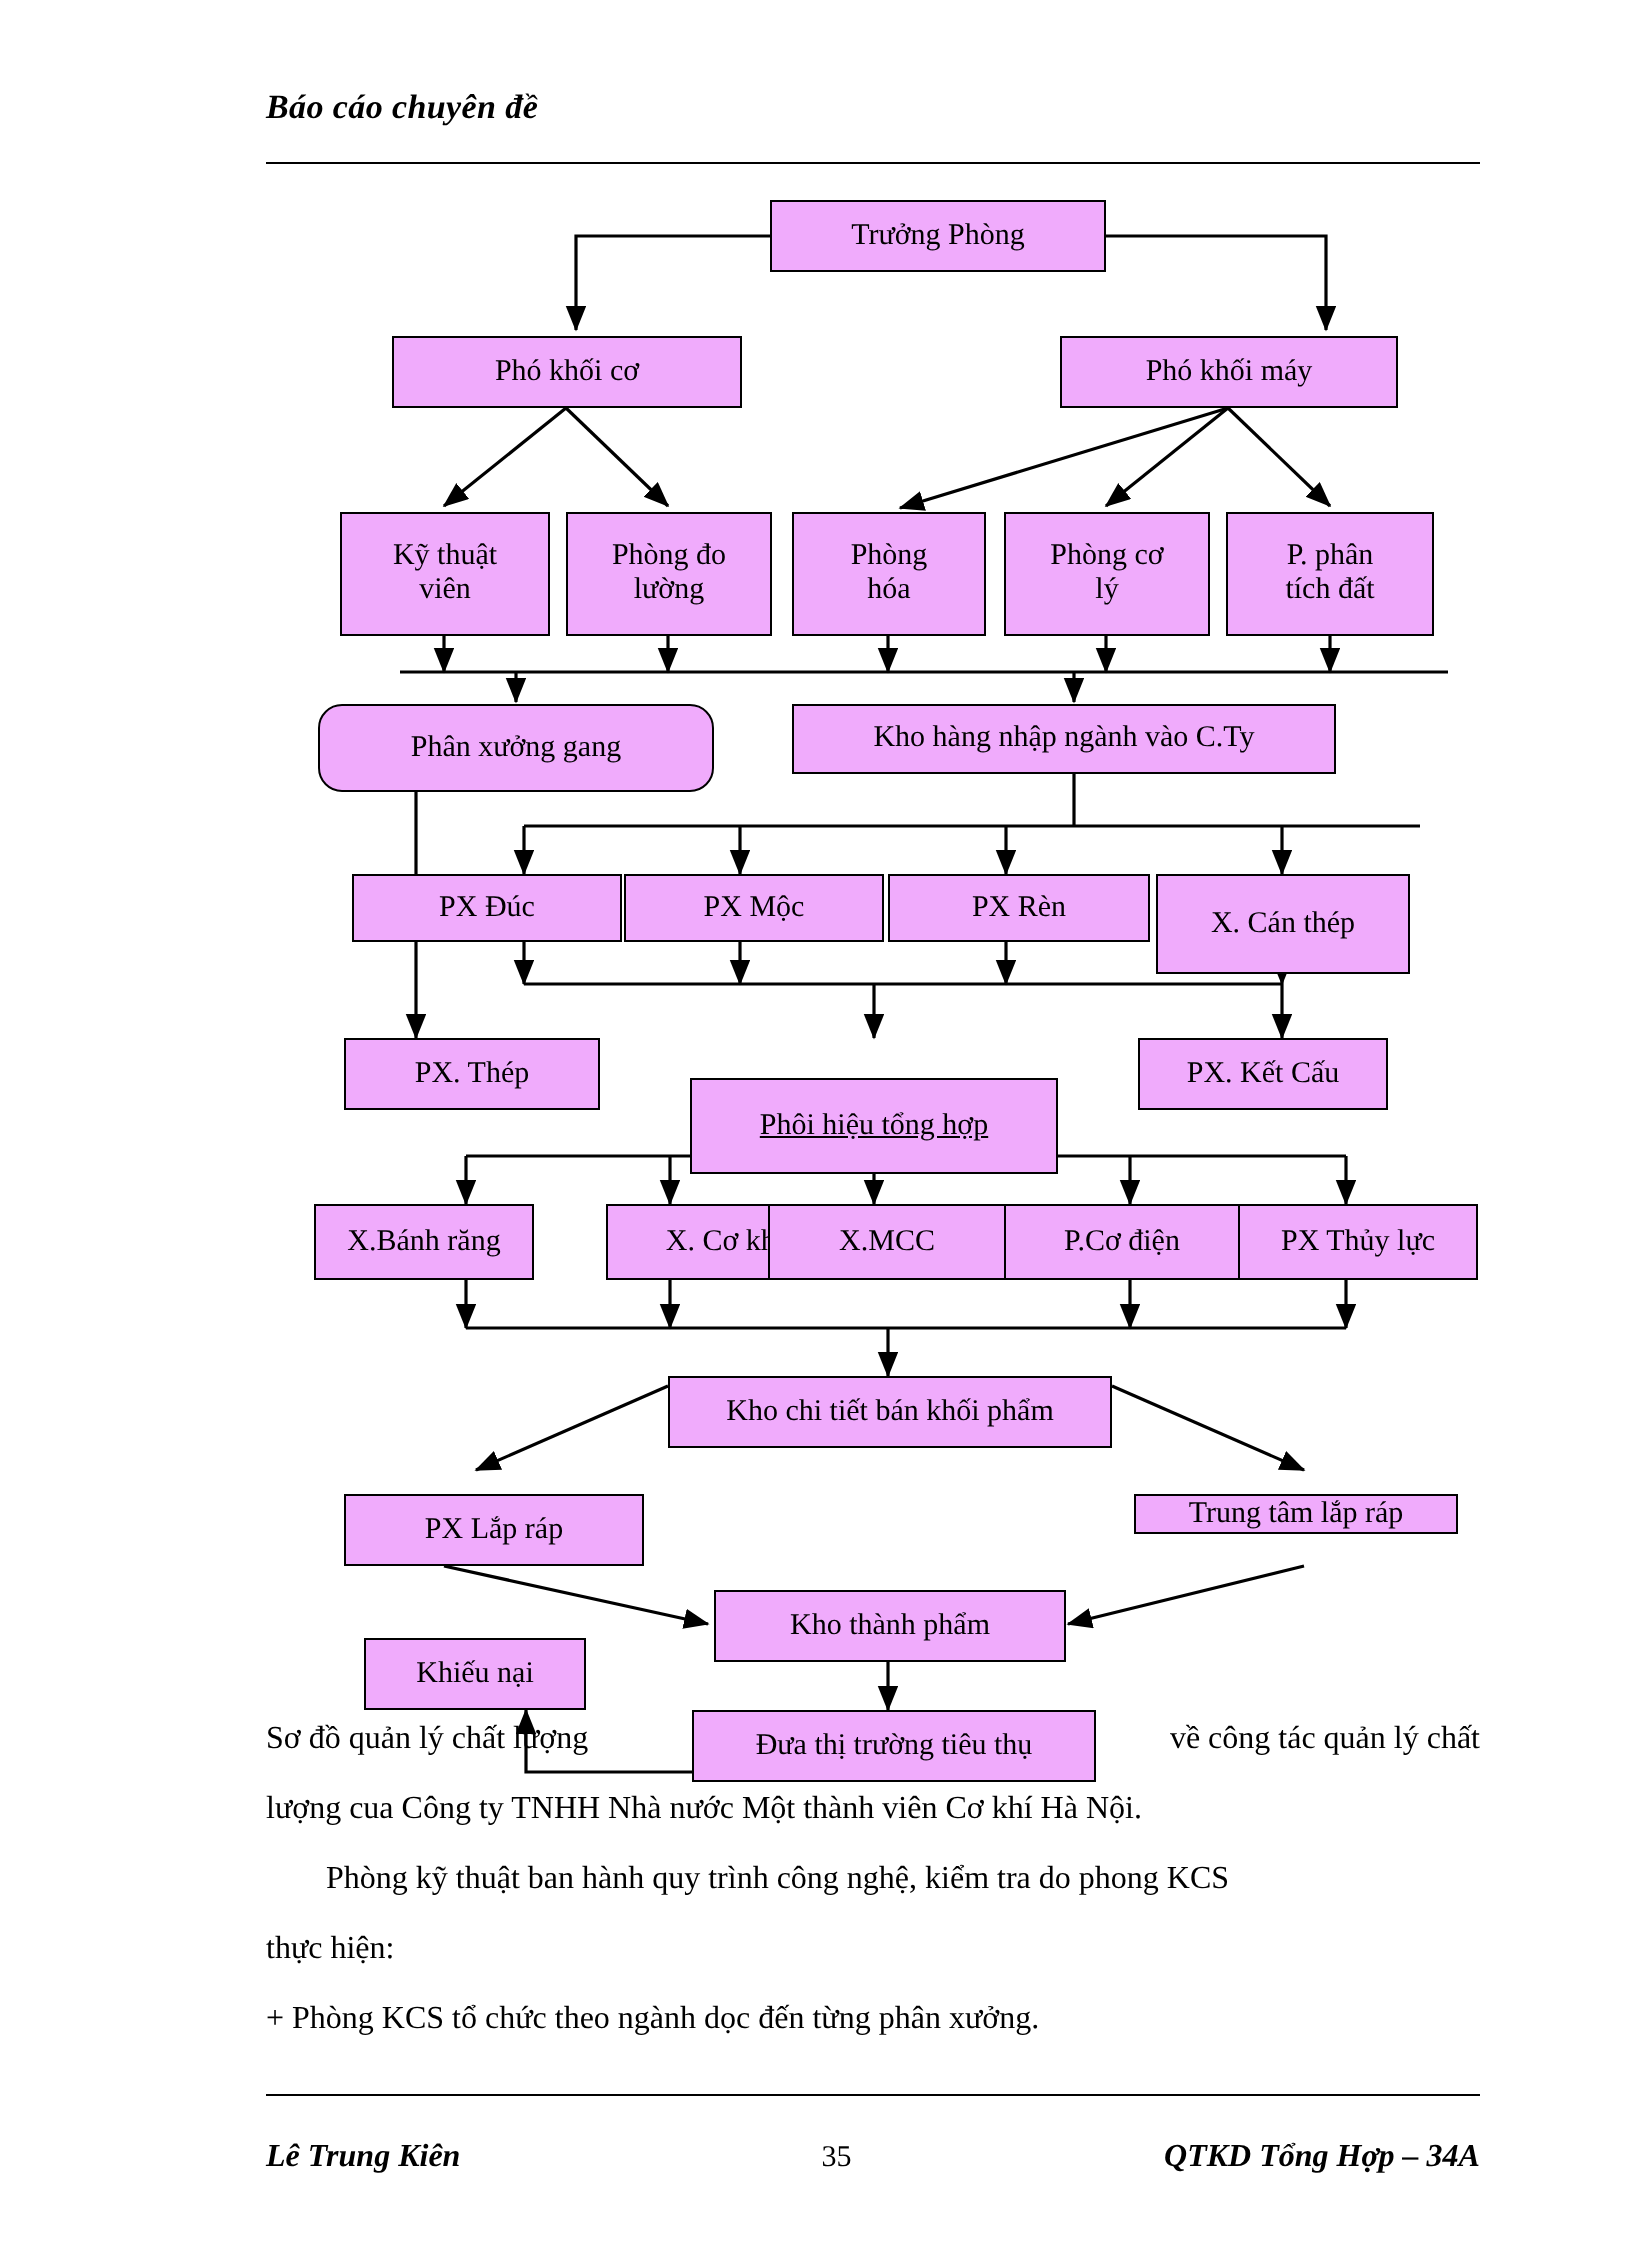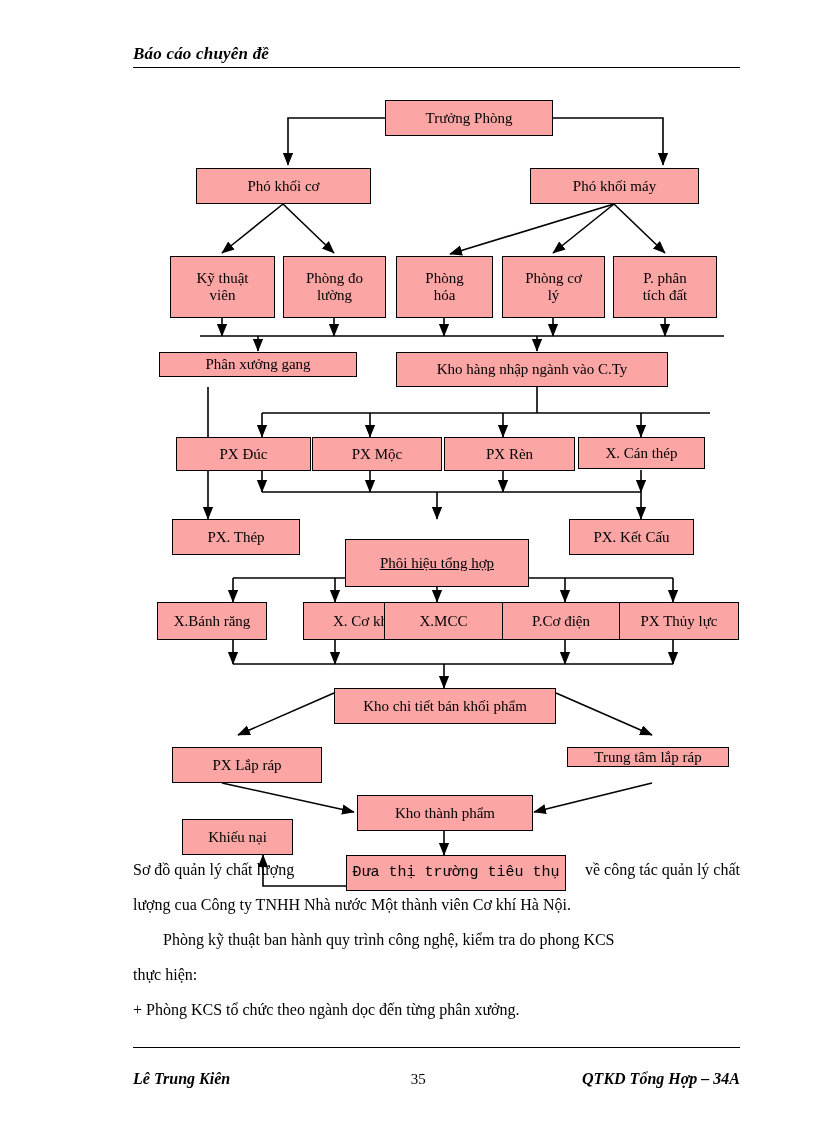--- a/index.html
+++ b/index.html
@@ -9,42 +9,42 @@
     font-family:"Liberation Serif","DejaVu Serif",serif;
     color:#000;
     position:relative;
     overflow:hidden;
   }
   .page { position:absolute; inset:0; }
 
   
   .hdr {
     position:absolute; left:133px; top:44px; width:607px;
-    border-bottom:1.5px solid #000; padding-bottom:3px;
+    border-bottom:1.5px solid #000; padding-bottom:17px;
   }
   .hdr-title { font-weight:bold; font-style:italic; font-size:17px; letter-spacing:.2px; }
 
   
   .ftr {
     position:absolute; left:133px; top:1047px; width:607px;
     border-top:1.5px solid #000; padding-top:22px;
     display:flex; align-items:baseline;
   }
   .ftr-left  { font-weight:bold; font-style:italic; font-size:16px; width:34%; }
   .ftr-mid   { font-size:15px; width:26%; text-align:center; }
   .ftr-right { font-weight:bold; font-style:italic; font-size:16px; width:40%; text-align:right; }
 
   
   .diagram { position:absolute; left:0; top:0; width:816px; height:1000px; }
   .diagram svg { position:absolute; left:0; top:0; }
 
   .node {
     position:absolute;
     border:1.3px solid #000;
-    background:#fca5a5;
+    background:#f0abfc;
     box-sizing:border-box;
     display:flex; align-items:center; justify-content:center;
     text-align:center;
     font-size:15px;
     line-height:1.12;
     padding:1px 4px;
     white-space:pre-line;
   }
 
   
@@ -168,47 +168,47 @@
 viên</div>
     <div class="node" style="left:283px; top:256px; width:103px; height:62px;">Phòng đo
 lường</div>
     <div class="node" style="left:396px; top:256px; width:97px; height:62px;">Phòng
 hóa</div>
     <div class="node" style="left:502px; top:256px; width:103px; height:62px;">Phòng cơ
 lý</div>
     <div class="node" style="left:613px; top:256px; width:104px; height:62px;">P. phân
 tích đất</div>
 
-    <div class="node" style="left:159px; top:352px; width:198px; height:25px;">Phân xưởng gang</div>
+    <div class="node" style="left:159px; top:352px; width:198px; height:44px;border-radius:12px;">Phân xưởng gang</div>
     <div class="node" style="left:396px; top:352px; width:272px; height:35px;">Kho hàng nhập ngành vào C.Ty</div>
 
     <div class="node" style="left:176px; top:437px; width:135px; height:34px;text-align:right;">PX Đúc</div>
     <div class="node" style="left:312px; top:437px; width:130px; height:34px;">PX Mộc</div>
     <div class="node" style="left:444px; top:437px; width:131px; height:34px;">PX Rèn</div>
-    <div class="node" style="left:578px; top:437px; width:127px; height:32px;">X. Cán thép</div>
+    <div class="node" style="left:578px; top:437px; width:127px; height:50px;">X. Cán thép</div>
 
     <div class="node" style="left:172px; top:519px; width:128px; height:36px;">PX. Thép</div>
     <div class="node" style="left:345px; top:539px; width:184px; height:48px;text-decoration:underline;">Phôi hiệu tổng hợp</div>
     <div class="node" style="left:569px; top:519px; width:125px; height:36px;">PX. Kết Cấu</div>
 
     <div class="node" style="left:157px; top:602px; width:110px; height:38px;">X.Bánh răng</div>
     <div class="node" style="left:266px; top:602px; width:119px; height:38px;margin-left:37px;">X. Cơ khí</div>
     <div class="node" style="left:384px; top:602px; width:119px; height:38px;">X.MCC</div>
     <div class="node" style="left:502px; top:602px; width:118px; height:38px;">P.Cơ điện</div>
     <div class="node" style="left:619px; top:602px; width:120px; height:38px;">PX Thủy lực</div>
 
     <div class="node" style="left:334px; top:688px; width:222px; height:36px;">Kho chi tiết bán khối phẩm</div>
 
     <div class="node" style="left:172px; top:747px; width:150px; height:36px;">PX Lắp ráp</div>
     <div class="node" style="left:567px; top:747px; width:162px; height:20px;">Trung tâm lắp ráp</div>
 
     <div class="node" style="left:357px; top:795px; width:176px; height:36px;">Kho thành phẩm</div>
 
     <div class="node" style="left:182px; top:819px; width:111px; height:36px;">Khiếu nại</div>
-    <div class="node" style="left:346px; top:855px; width:220px; height:36px;font-family:Liberation Mono, monospace;">Đưa thị trường tiêu thụ</div>
+    <div class="node" style="left:346px; top:855px; width:202px; height:36px;">Đưa thị trường tiêu thụ</div>
 
   </div>
 
   <div class="para" style="left:133px; top:852px; width:607px;">
     <span class="para-indent">Sơ đồ quản lý chất lượng</span>
     <span style="float:right;">về công tác quản lý chất</span>
   </div>
   <div class="para" style="left:133px; top:887px; width:607px;">lượng cua Công ty TNHH Nhà nước Một thành viên Cơ khí Hà Nội.</div>
 
   <div class="para para-indent" style="left:133px; top:922px; width:607px;">Phòng kỹ thuật ban hành quy trình công nghệ, kiểm tra do phong KCS</div>

